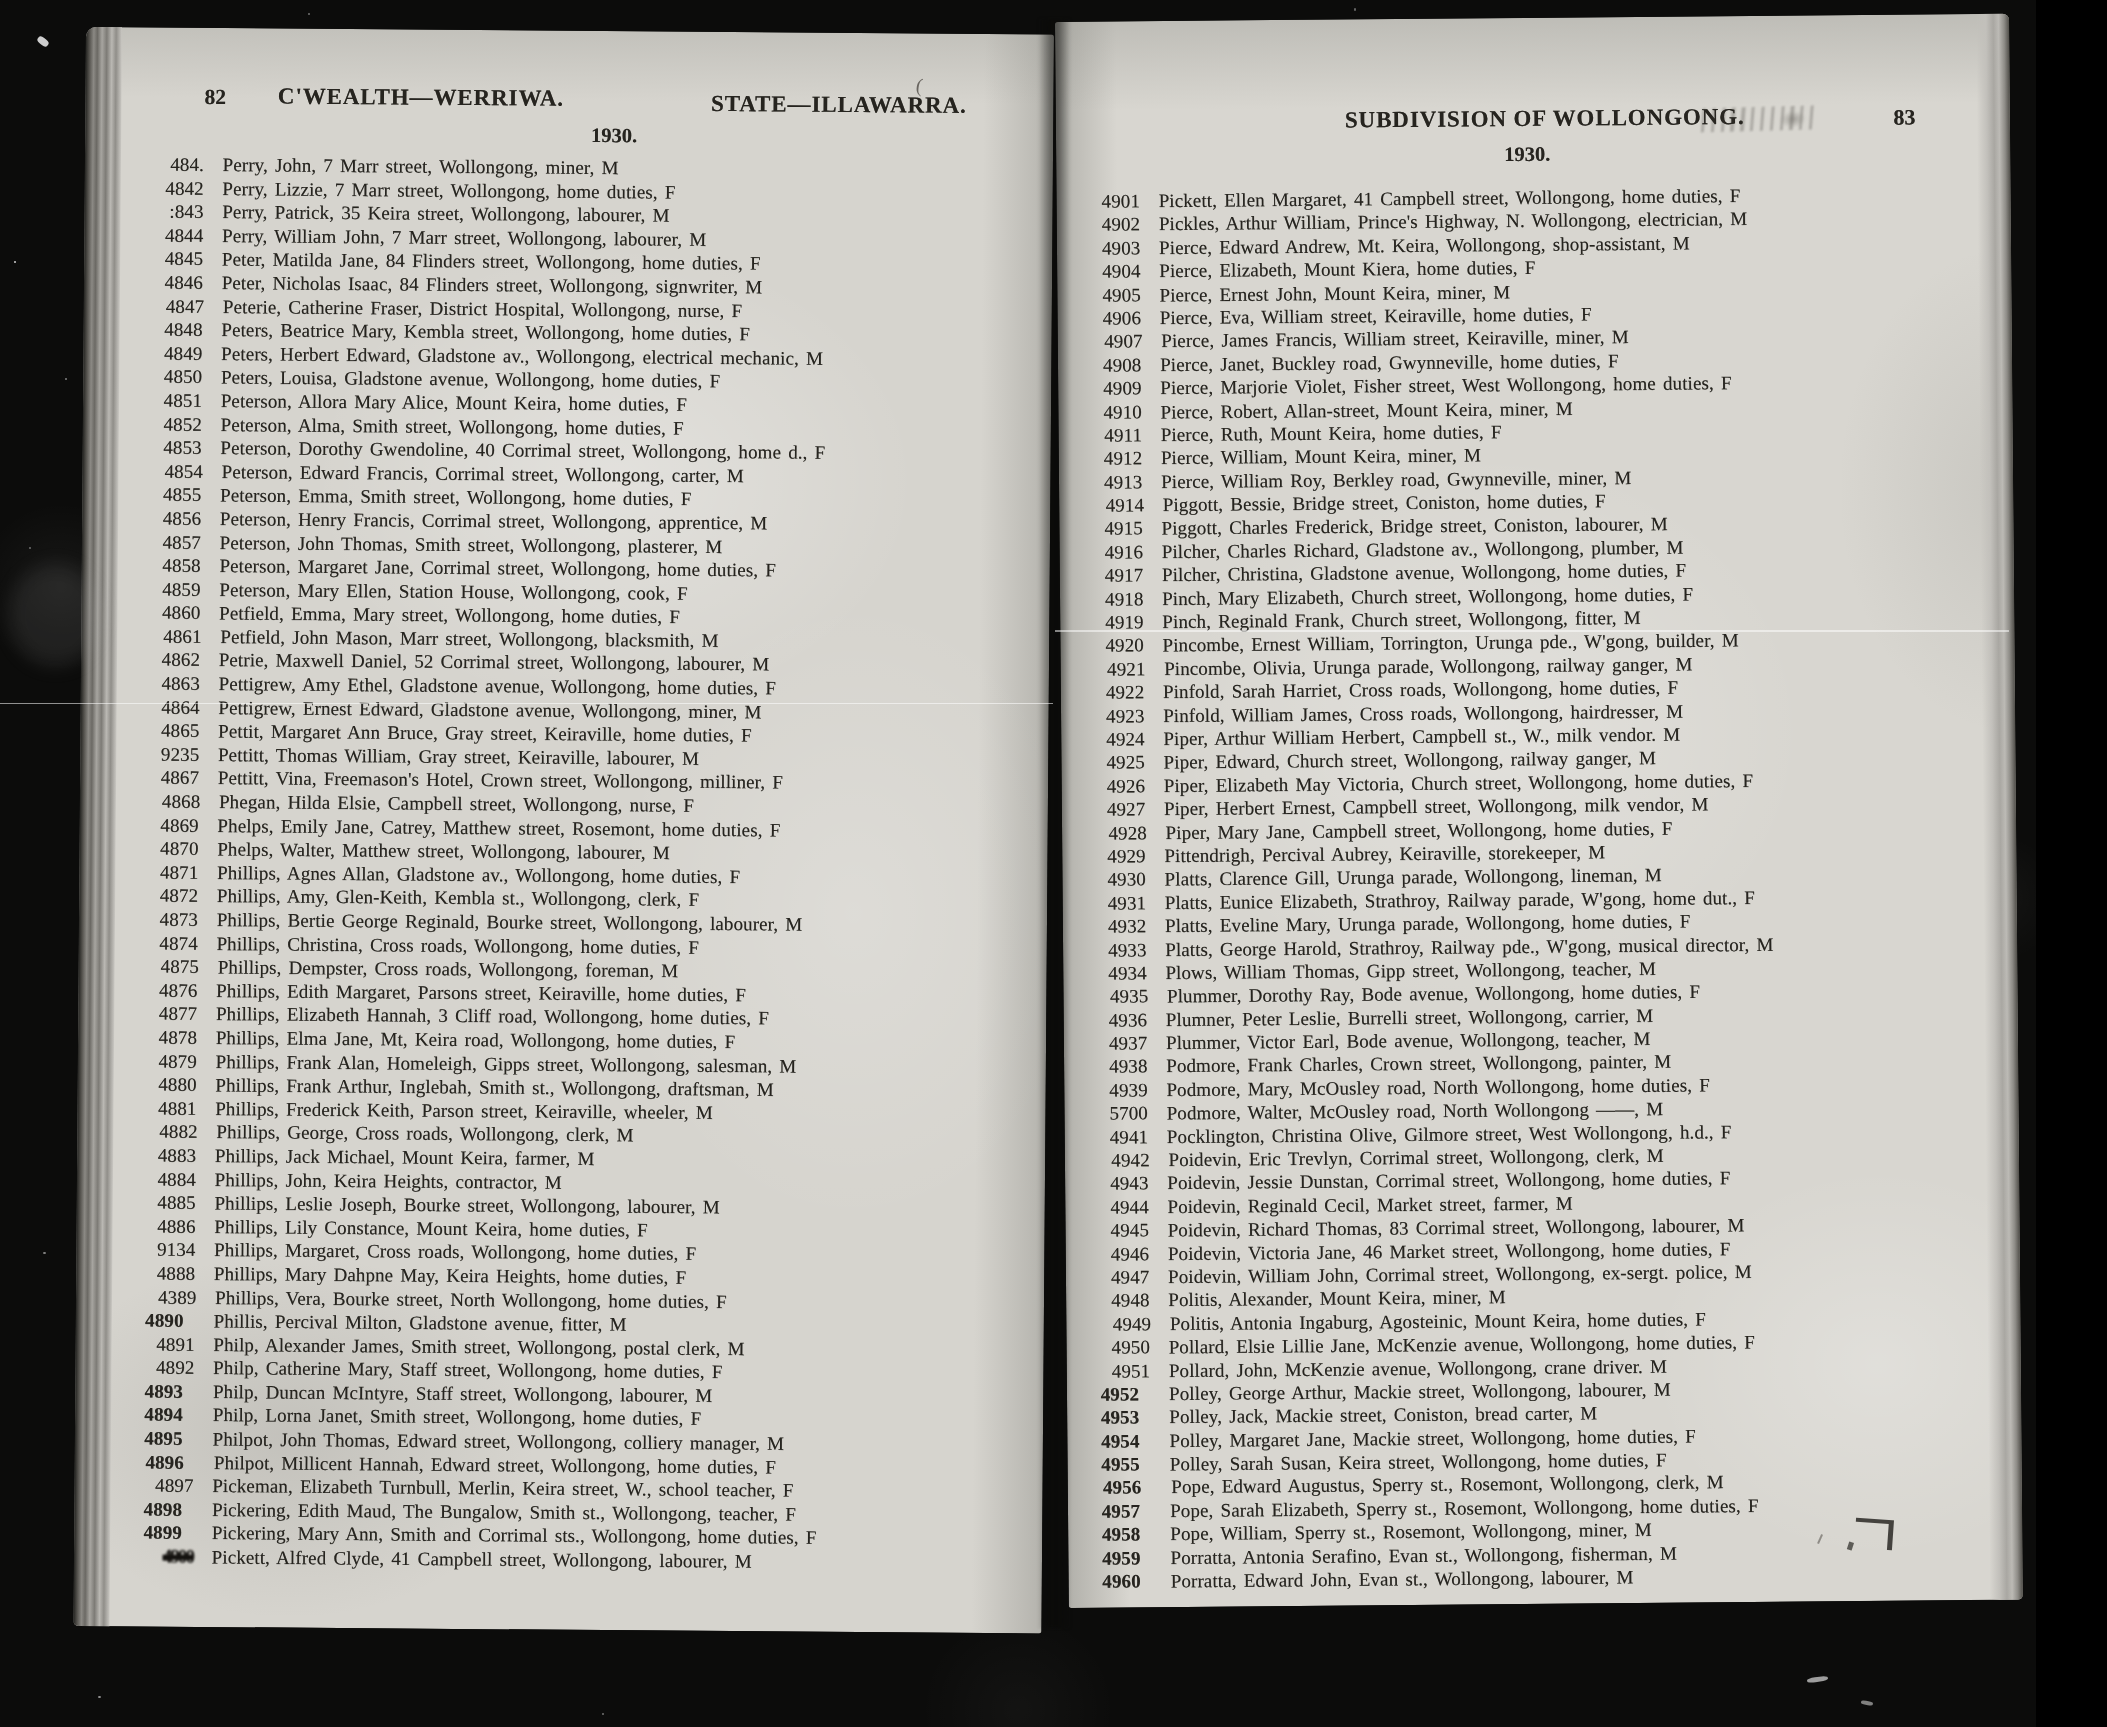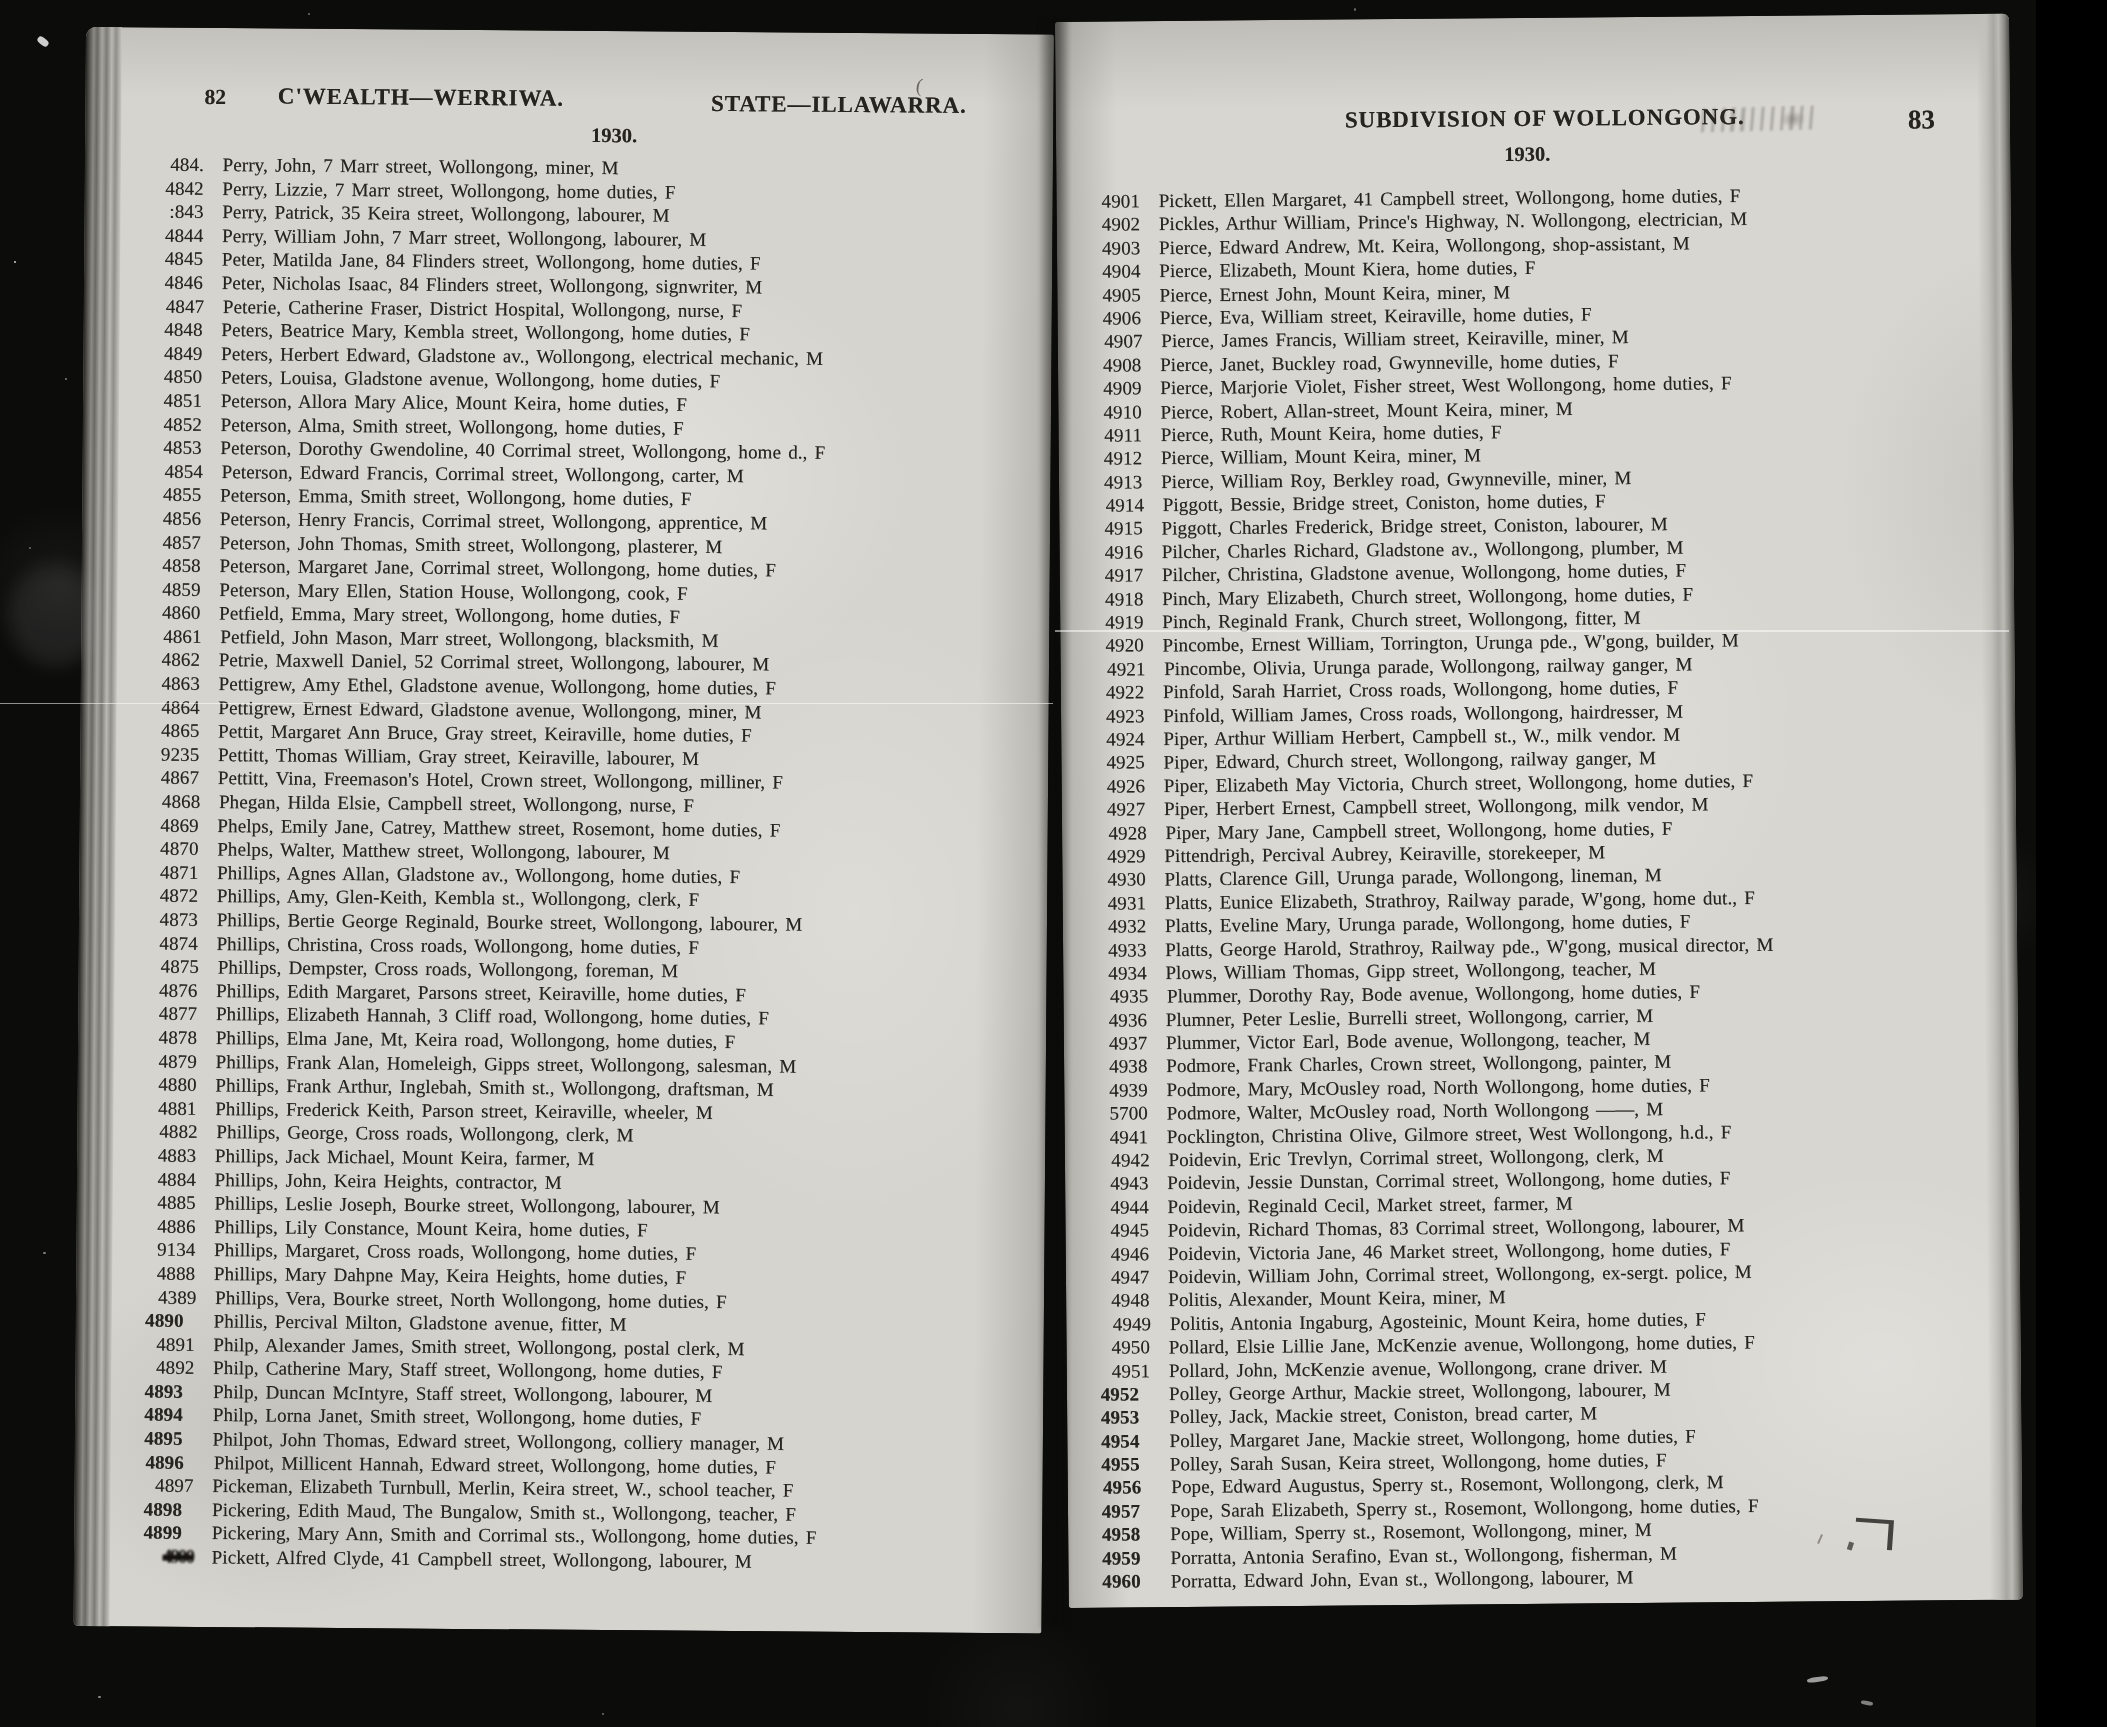--- a/index.html
+++ b/index.html
@@ -40,21 +40,21 @@
   #right-page-stack{position:absolute;right:0;top:0;bottom:0;width:33px;border-radius:0 6.5px 4.7px 0;
     background:linear-gradient(90deg, rgba(200,198,193,0) 0%, #c2c0bb 30%, #a9a7a2 52%, #bcbab5 68%, #8e8c87 85%, #504e49 100%);}
   
   .hdr{position:absolute;font-weight:bold;color:#26241f;white-space:nowrap;
     text-shadow:0 0 0.5px rgba(30,28,24,.55);}
   #lp-num{left:119px;top:57px;font-size:21.5px;}
   #lp-hdr-left{left:177px;top:55px;width:317px;text-align:center;font-size:23px;letter-spacing:0.9px;}
   #lp-hdr-right{left:595px;top:59px;width:317px;text-align:center;font-size:23px;letter-spacing:0.9px;}
   #lp-year{left:480px;top:93px;width:98px;text-align:center;font-size:20.5px;}
   #rp-title{left:289px;top:88px;width:340px;text-align:center;font-size:23px;letter-spacing:0.9px;}
-  #rp-num{left:818px;top:90px;width:61px;text-align:right;font-size:27px;}
+  #rp-num{left:818px;top:90px;width:61px;text-align:center;font-size:22px;}
   #rp-year{left:422px;top:125px;width:98px;text-align:center;font-size:20.5px;}
   
   #ink-ghost{position:absolute;left:646px;top:91px;width:117px;height:24px;
     background:
       repeating-linear-gradient(90deg, rgba(58,55,50,.38) 0 3.3px, rgba(58,55,50,0) 3.3px 9.8px),
       radial-gradient(ellipse 18.7px 12px at 78% 55%, rgba(58,55,50,.45), transparent 70%);
     filter:blur(1.2px);transform:skewX(-6deg) rotate(-1deg);opacity:.75;}
   #lp-tick{position:absolute;left:916px;top:75px;font-size:19.6px;color:rgba(70,66,60,.75);
     transform:rotate(8deg);}
   

